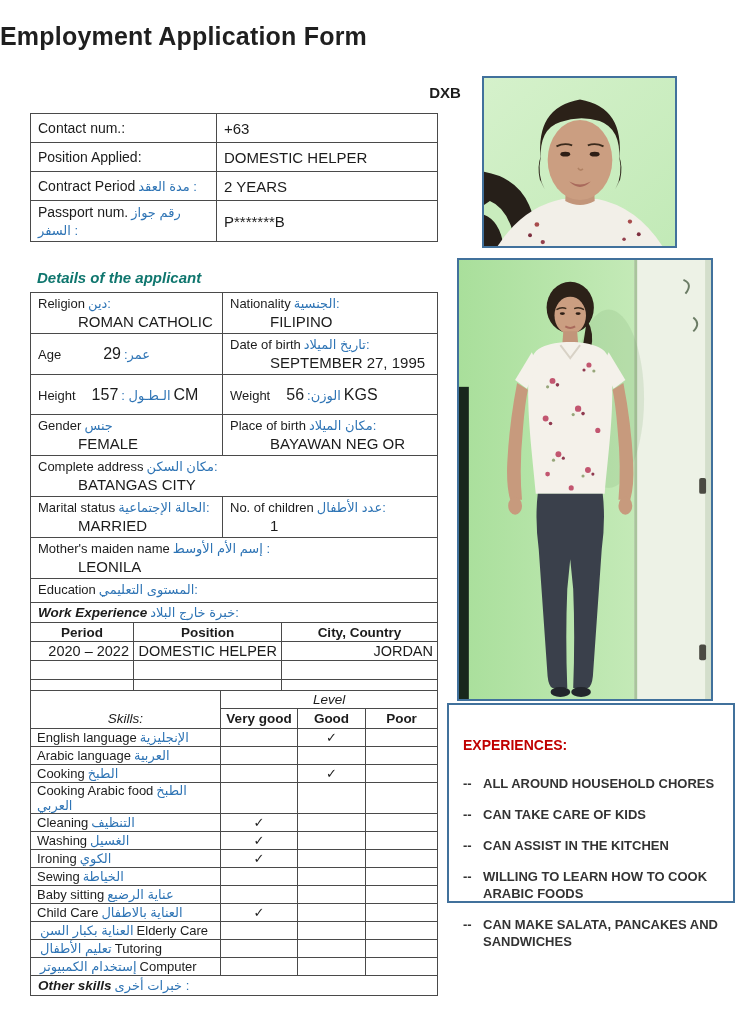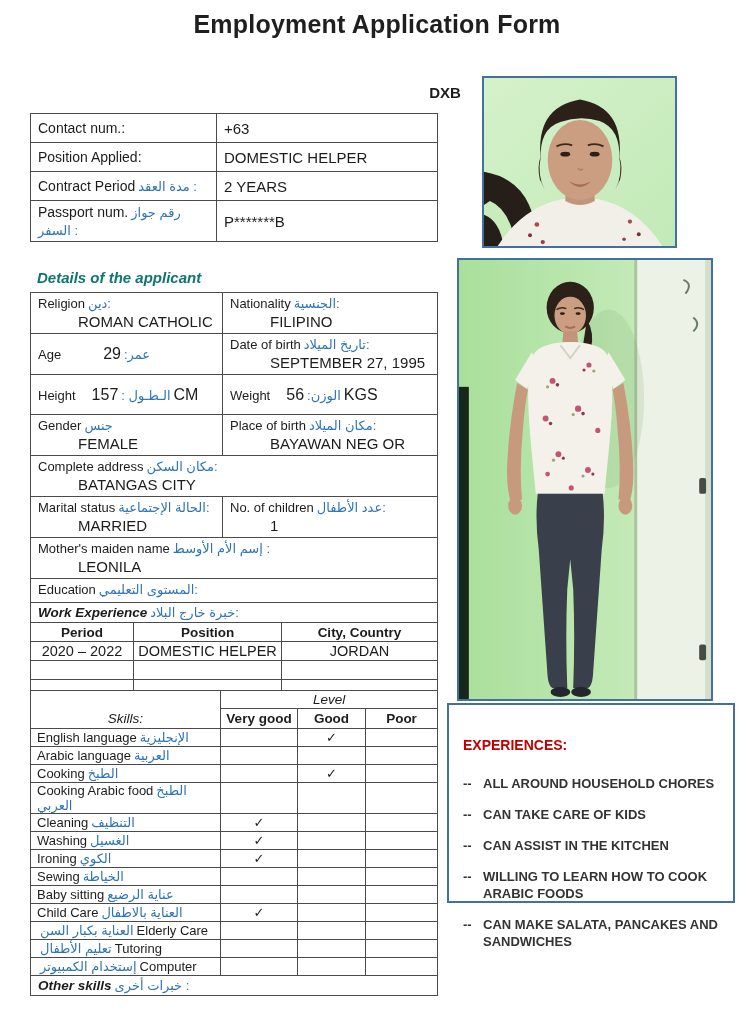--- a/index.html
+++ b/index.html
@@ -2,21 +2,21 @@
 <html><head>
 <meta charset="utf-8">
 <style>
   html,body { margin:0; padding:0; background:#e8e8e8; }
   .page {
     position:relative; width:754px; height:1024px; margin:0 auto;
     background:#ffffff; overflow:hidden;
     font-family:"Liberation Sans","DejaVu Sans",sans-serif; color:#1c1c1c;
   }
   .title {
-    position:absolute; top:10px; left:0; width:754px; text-align:center;
+    position:absolute; top:22px; left:0; width:754px; 
     font-size:25px; font-weight:700; color:#1f1f1f; letter-spacing:.2px;
   }
   .ref-line { position:absolute; top:56px; left:0; width:716px; text-align:center; font-size:17px; }
   .ref-value { font-weight:700; text-decoration:underline; }
   .dxb { position:absolute; top:84px; left:413px; width:64px; text-align:center; font-size:15px; font-weight:600; }
 
   table.tbl { border-collapse:collapse; table-layout:fixed; position:absolute; background:#fff; }
   table.tbl td { border:1px solid #4a4a4a; vertical-align:middle; overflow:hidden; }
 
   
@@ -45,21 +45,21 @@
   .big-lbl { font-size:15px; }
 
   
   .work-table { left:30px; top:592px; width:407px;margin-top:10px; }
   .work-caption { height:20px; }
   .work-caption td { padding:1px 7px; font-size:13.5px; }
   .work-cap-en { font-weight:700; font-style:italic; }
   .work-head { height:19px; }
   .work-head td { text-align:center; font-size:13.5px; font-weight:600; padding:0 4px; }
   .work-row { height:19px; }
-  .work-row td { text-align:center; font-size:14.5px; padding:0 4px; }
+  .work-row td { text-align:right; font-size:14.5px; padding:0 4px; }
 
   
   .skills-table { left:30px; top:690px; width:407px; }
   .sk-h1 { height:18px; }
   .sk-h1 td { text-align:center; font-size:13.5px; font-style:italic; padding:0 4px; }
   .sk-h2 { height:20px; }
   .sk-h2 td { text-align:center; font-size:13.5px; font-weight:600; padding:0 4px; }
   .skills-label-cell { font-size:13.5px; font-style:italic; vertical-align:bottom !important; padding:2px 7px !important; }
   .skill-row { height:18px; }
   .skill-row td { padding:0 6px; font-size:13px; }

